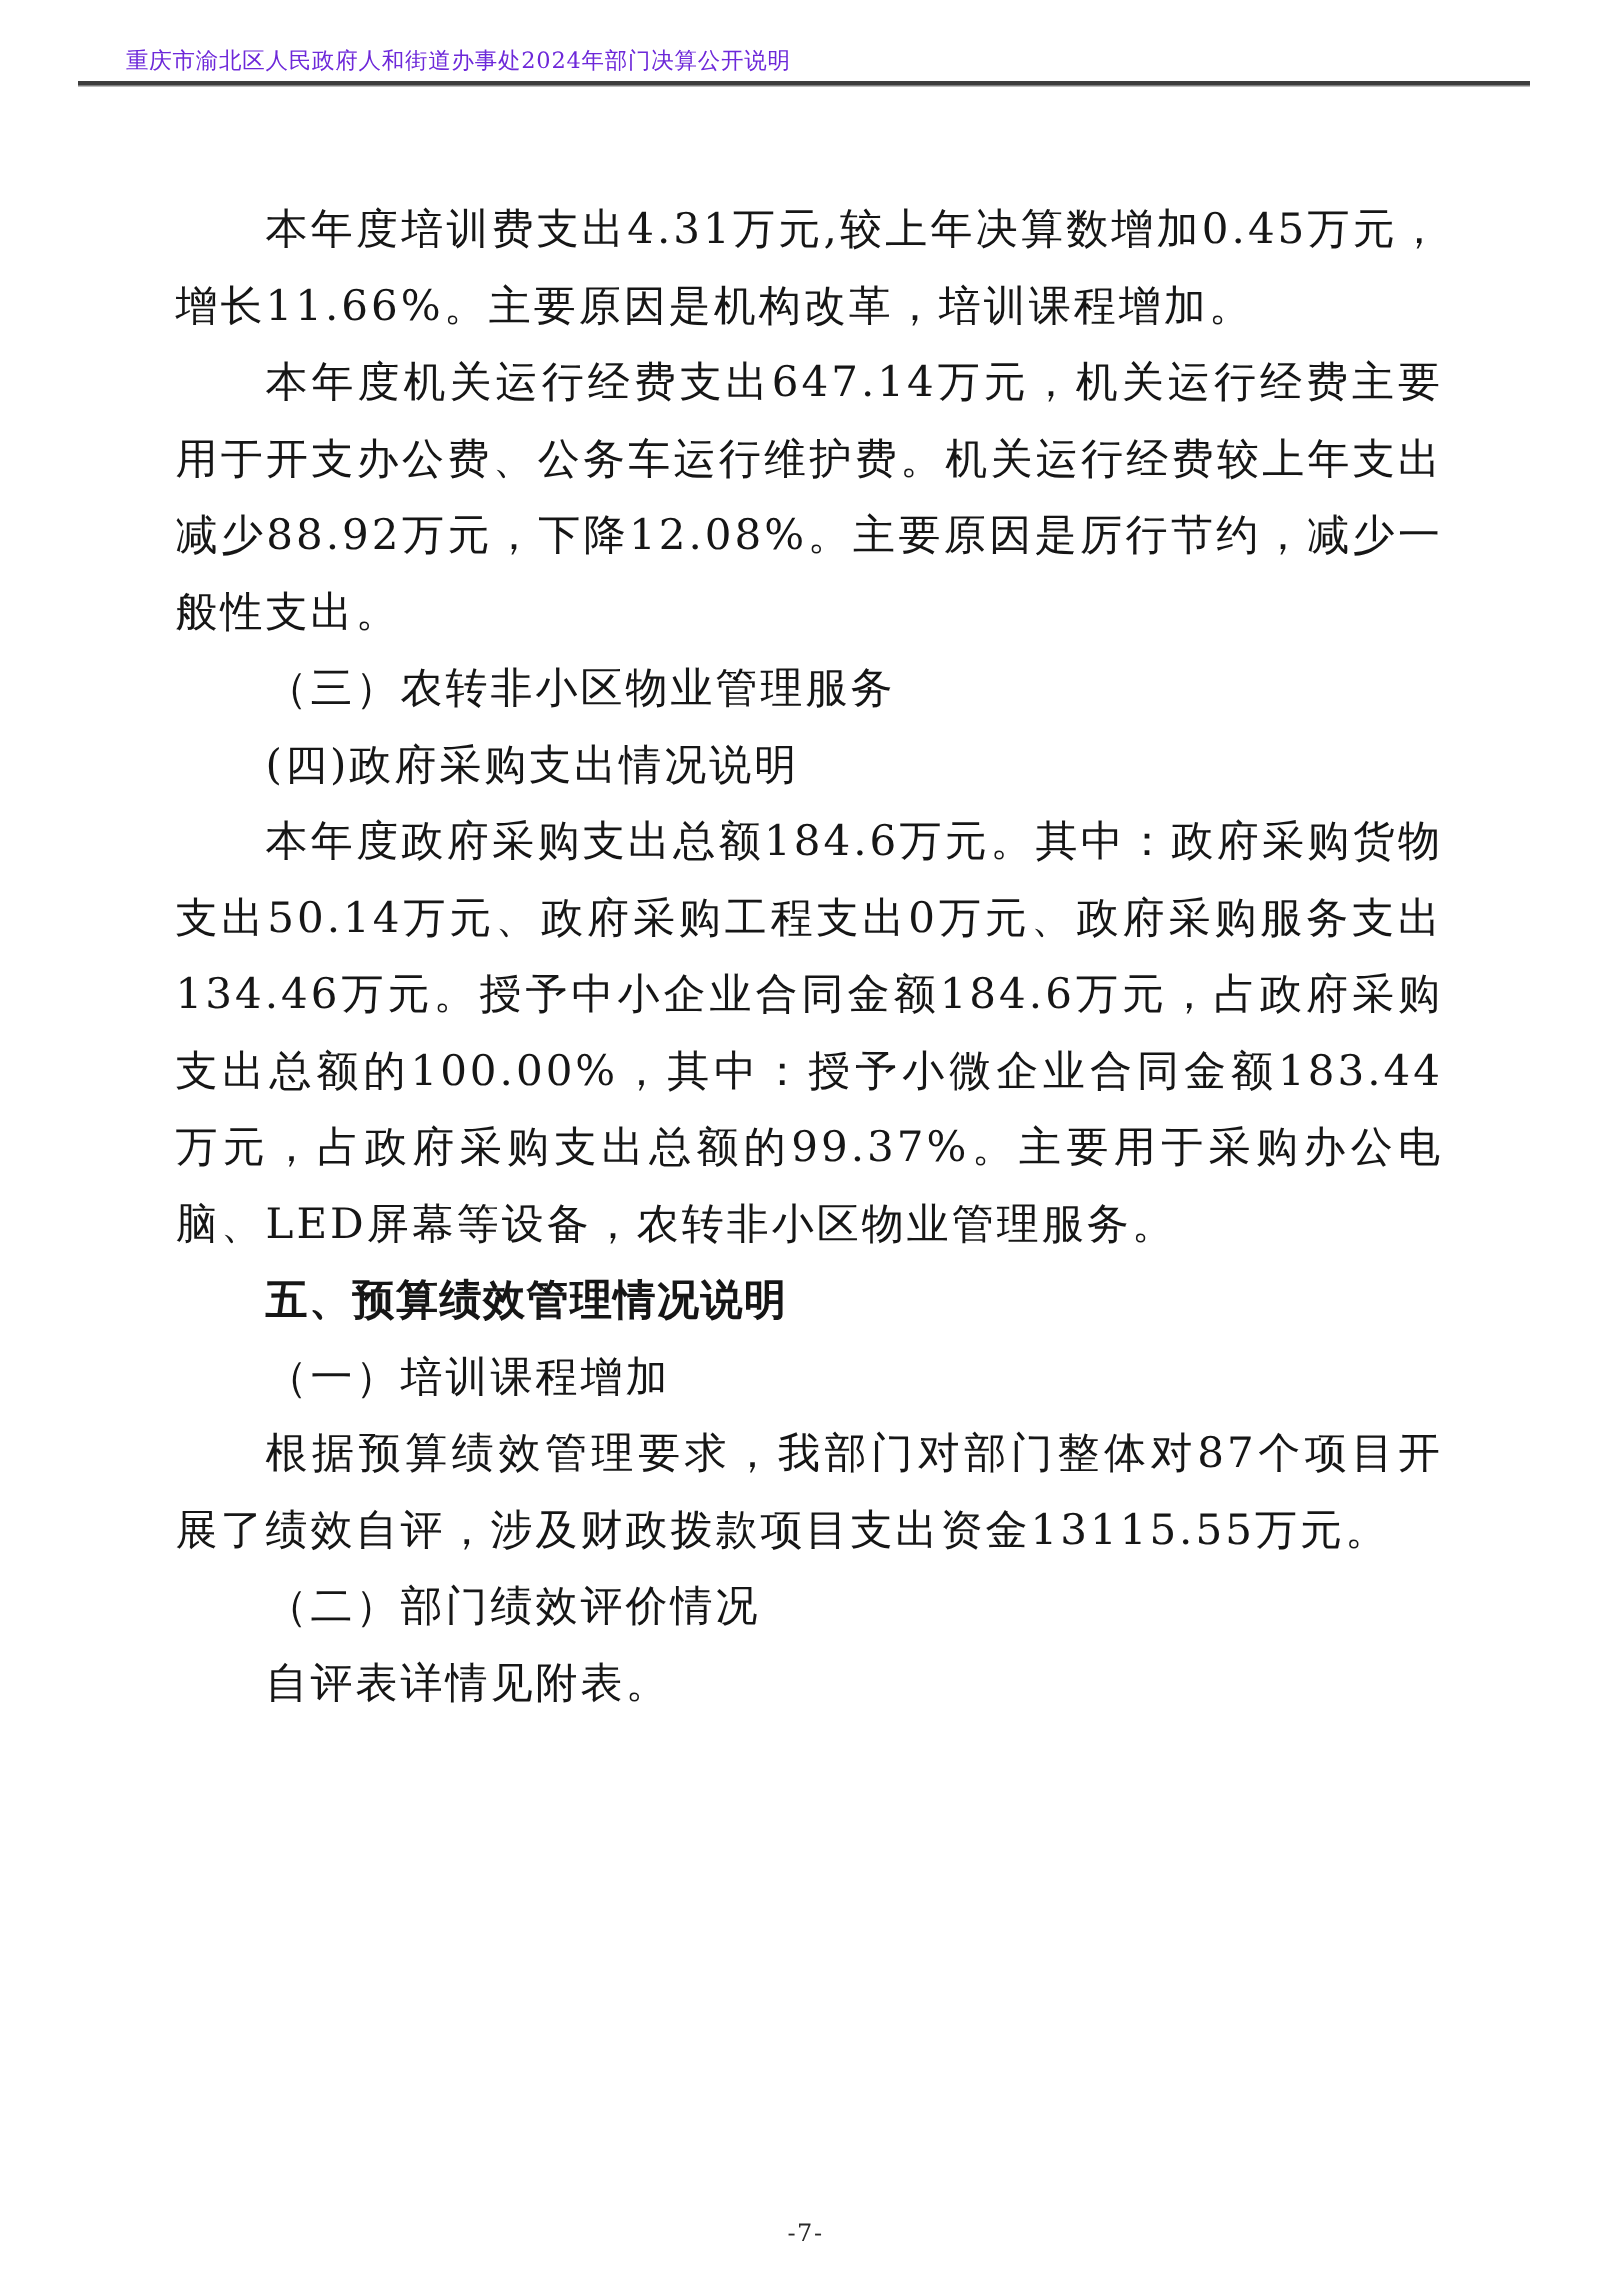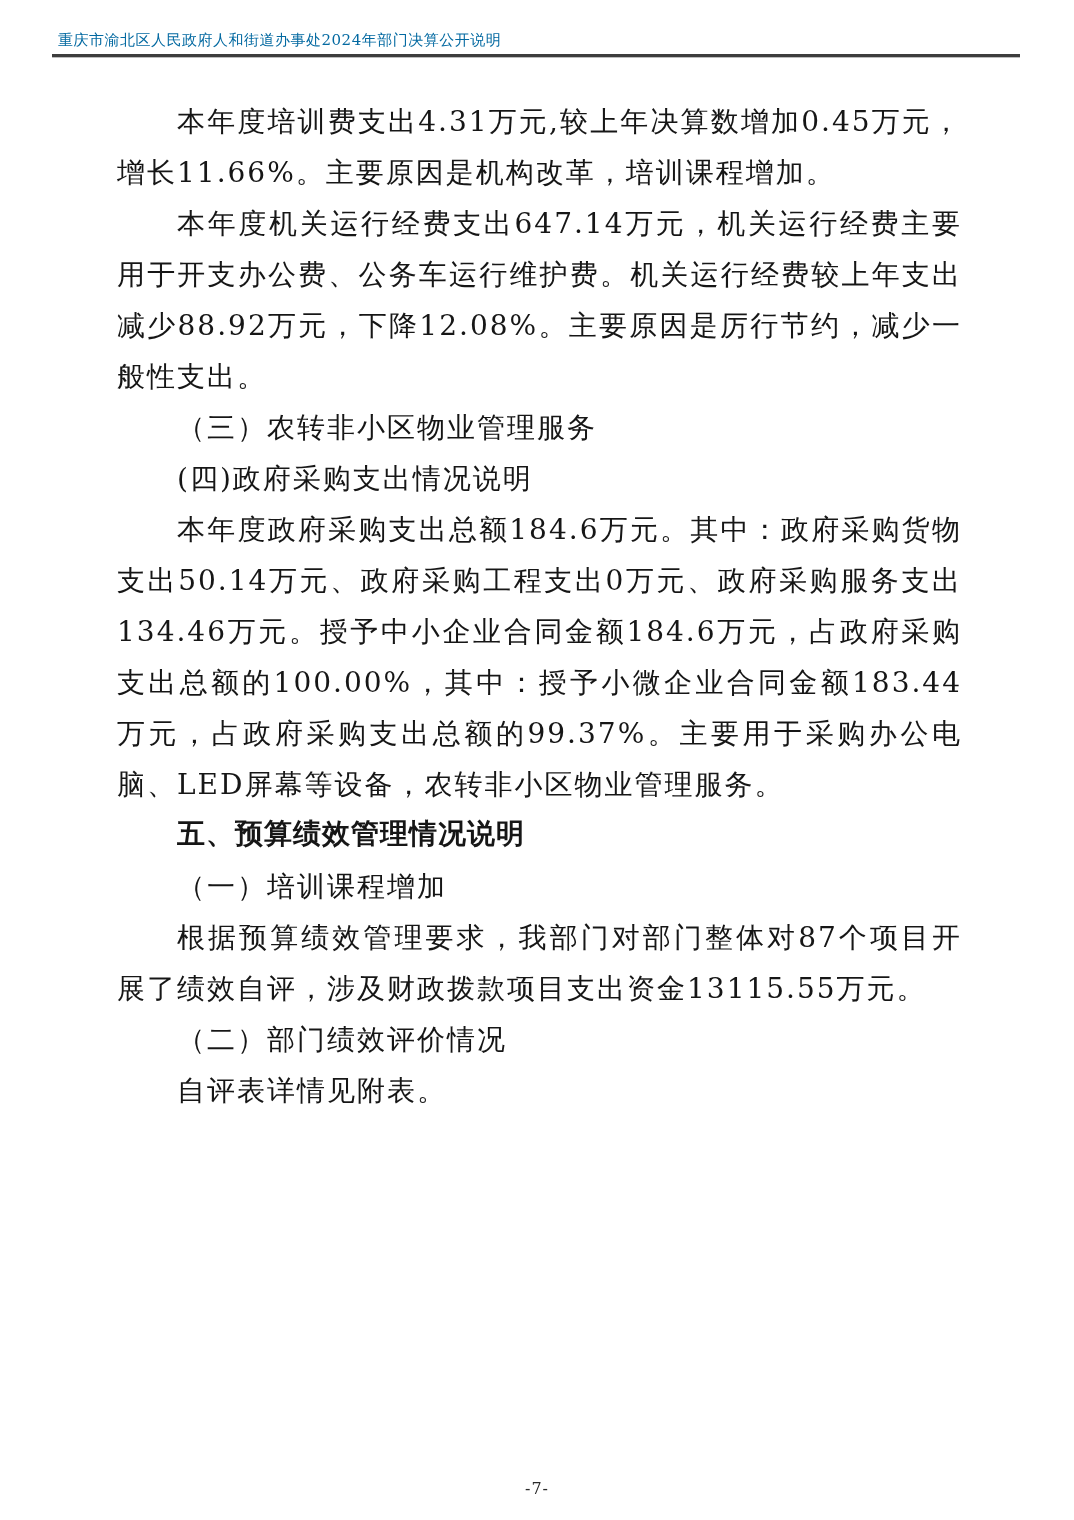--- a/index.html
+++ b/index.html
@@ -20,47 +20,48 @@
   .page-header {
     position: absolute;
     left: 52px;
     top: 30px;
     width: 968px;
   }
   .header-title {
     font-size: 15px;
     line-height: 20px;
     letter-spacing: 0.5px;
-    color: #0369a1;
+    color: #6d28d9;
     white-space: nowrap;
     padding-left: 6px;
+    margin-left: 26px;
   }
   .header-rule {
     margin-top: 4px;
     height: 3px;
     background: #3d3d3d;
     border-bottom: 1px solid #bdbdbd;
   }
   
   .doc-body {
     position: absolute;
     left: 117px;
-    top: 96px;
+    top: 127px;
     width: 845px;
     font-size: 28px;
     line-height: 51px;
     text-align: justify;
     letter-spacing: 2px;
   }
   .doc-body p {
     margin: 0;
     text-indent: 60px;
   }
   .doc-body p.h1 {
-    font-family: Liberation Mono, monospace;
+    font-family: Liberation Sans, sans-serif;
     font-weight: bold;
     letter-spacing: 1px;
   }
   
   .page-footer {
     position: absolute;
     left: 0;
     top: 1479px;
     width: 100%;
     text-align: center;

